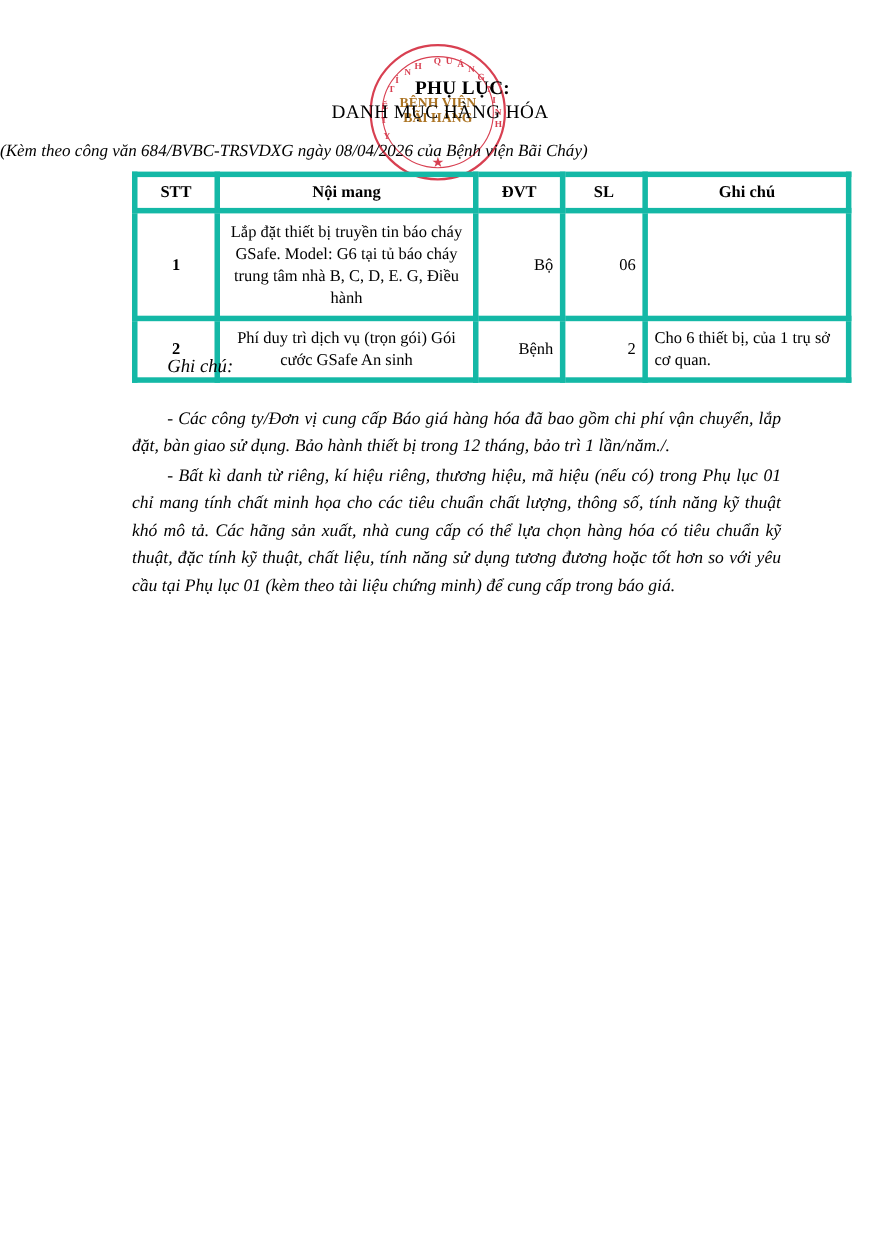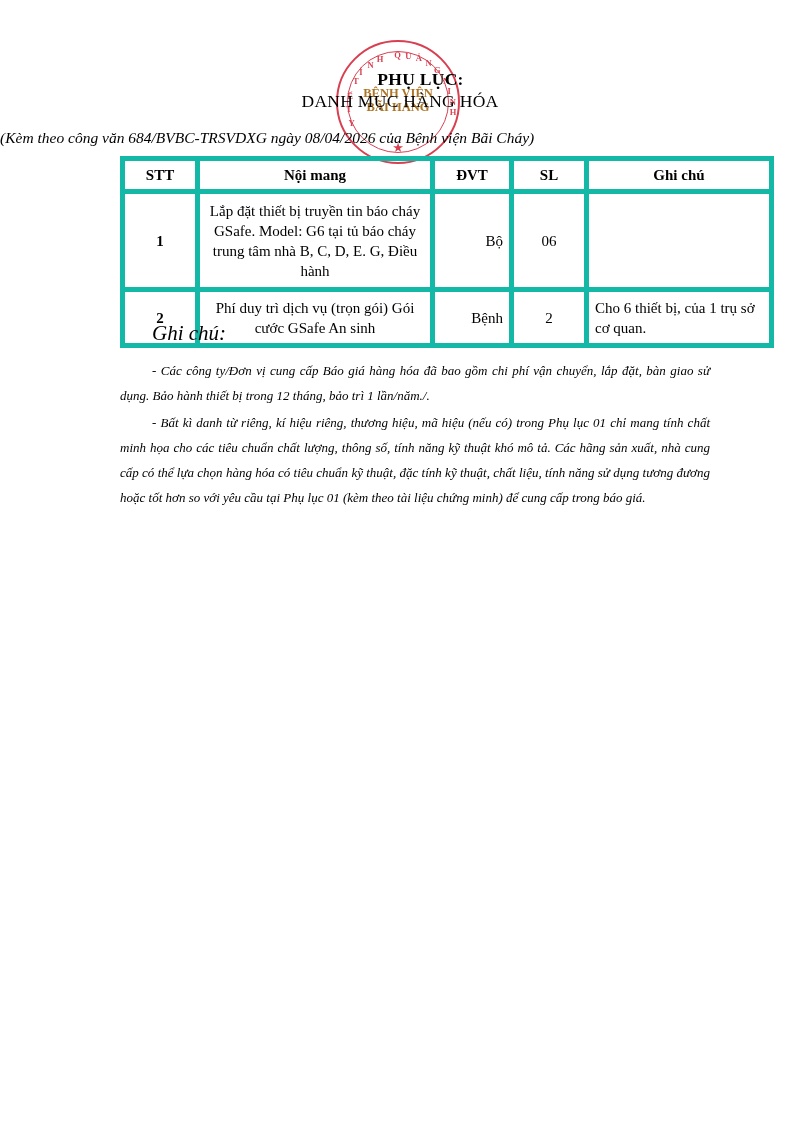--- a/index.html
+++ b/index.html
@@ -140,40 +140,40 @@
   }
   .col-stt    { width: 62px; text-align: center; }
   .col-noidung{ width: 222px; text-align: left; }
   .col-dvt    { width: 66px; text-align: center; margin-top: 36px; }
   .col-sl     { width: 62px; text-align: center; }
   .col-ghichu { width: 172px; text-align: center; }
 
   .goods-table td.c-stt { text-align: center; font-weight: bold; }
   .goods-table td.c-noidung { text-align: center; }
   .goods-table td.c-dvt { text-align: right; }
-  .goods-table td.c-sl { text-align: center; }
+  .goods-table td.c-sl { text-align: right; }
   .goods-table td.c-ghichu { text-align: left; }
 
   
   .notes {
     position: absolute;
     left: 120px;
     top: 322px;
     width: 590px;
   }
   .notes-heading {
     font-style: italic;
-    font-size: 21px;
+    font-size: 17px;
     line-height: 22px;
     margin-left: 32px;
-    margin-bottom: 14px;
+    margin-bottom: 24px;
   }
   .note-para {
     font-style: italic;
-    font-size: 13px;
+    font-size: 16px;
     line-height: 25px;
     text-align: justify;
     text-indent: 32px;
     margin: 0 0 2px 0;
   }
 </style>
 </head>
 <body>
 
 <div class="page">

